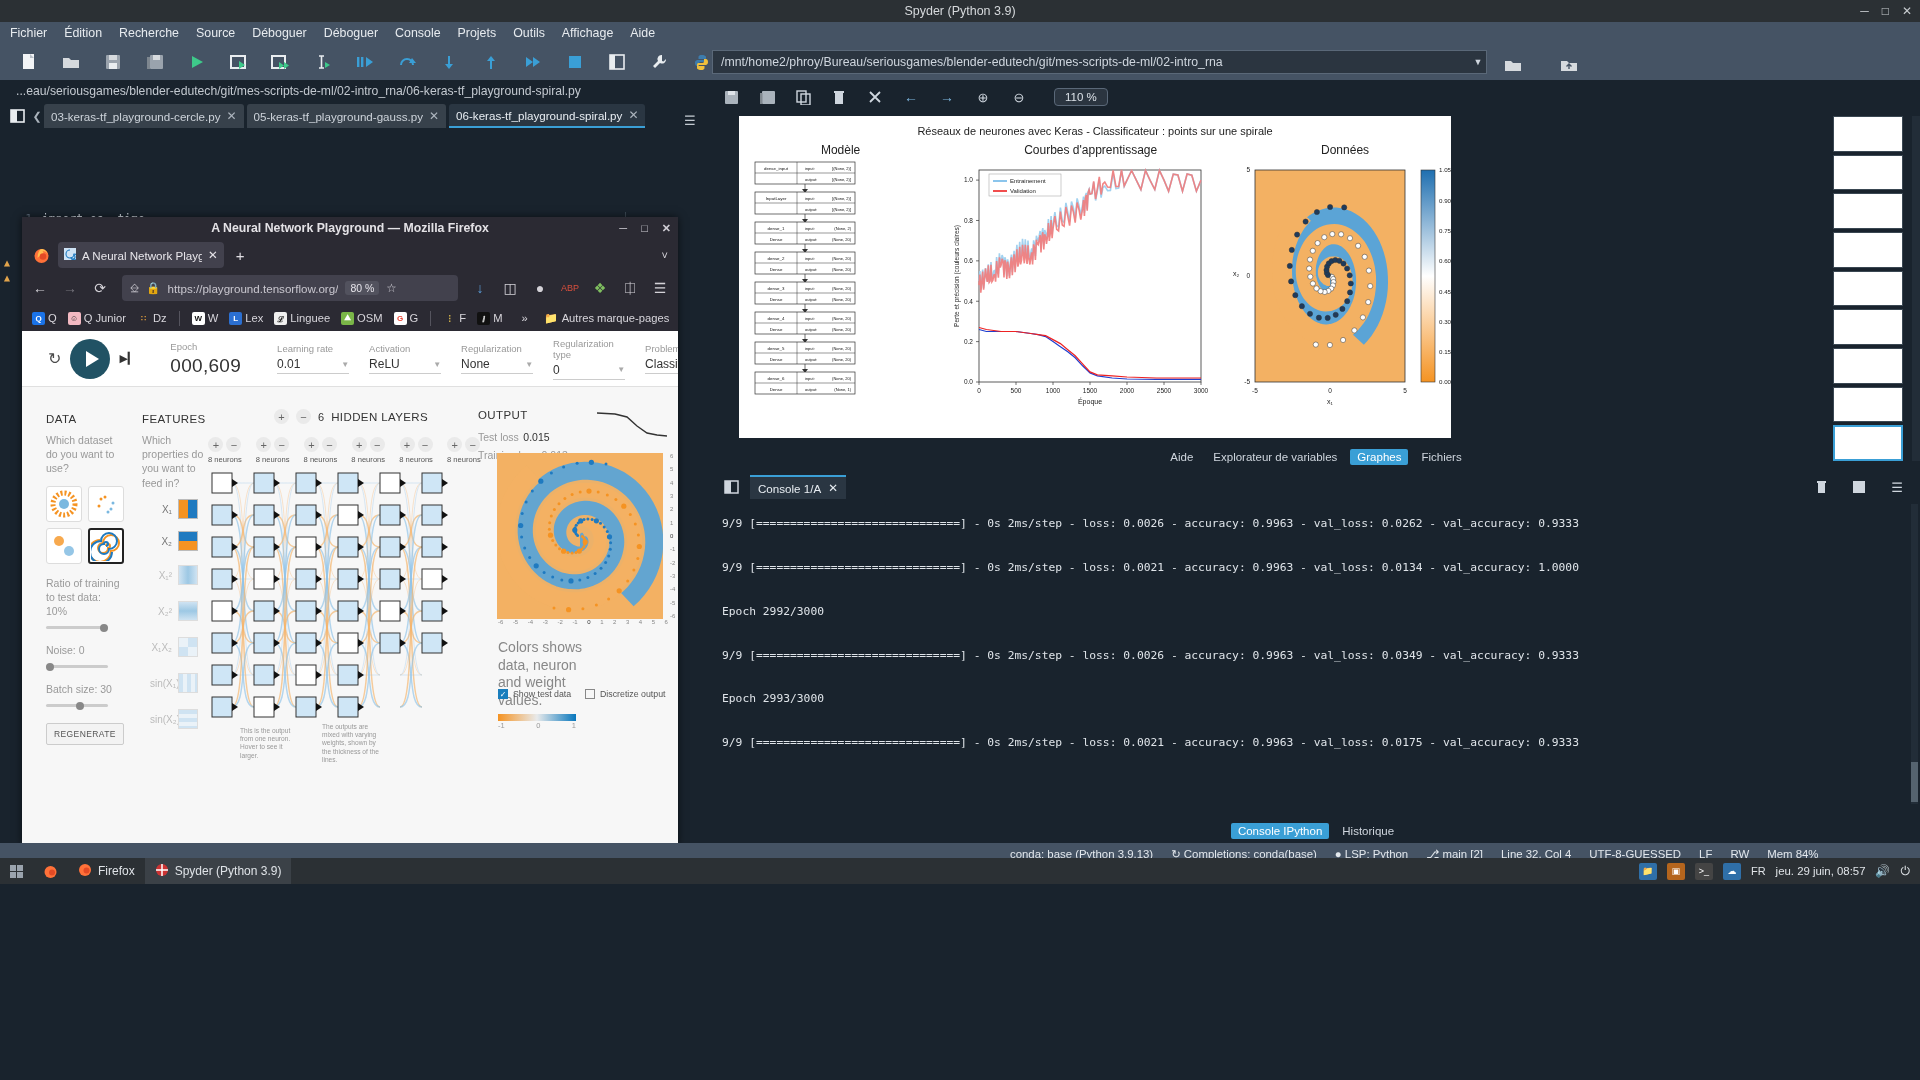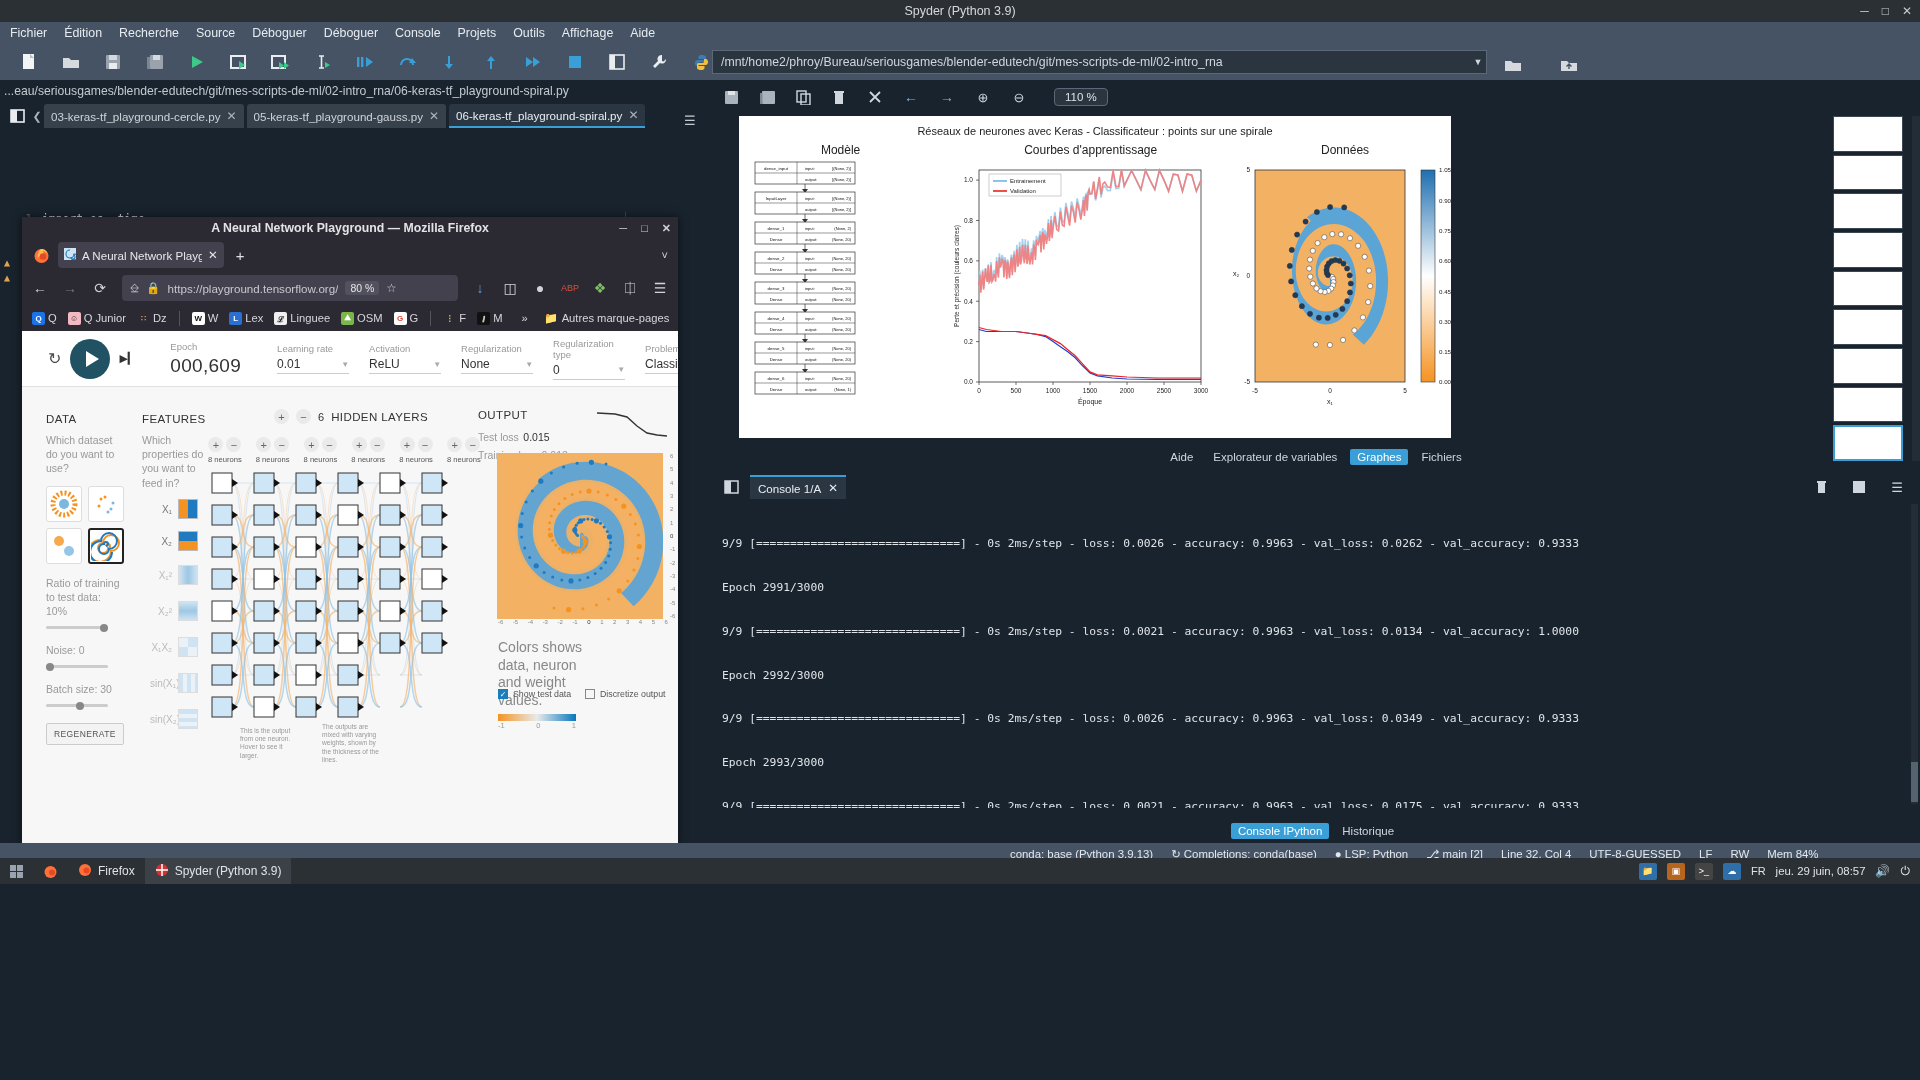--- a/index.html
+++ b/index.html
@@ -30,21 +30,21 @@
     background:#2b3540; border:1px solid #5a6878; color:#cfd6de; font-size:12.3px;
     display:flex; align-items:center; padding-left:8px; }
   .pathcombo { position:absolute; left:1468px; top:50px; width:20px; height:24px;
     display:flex; align-items:center; justify-content:center; color:#cfd6de; font-size:9px;}
   .tb-right { position:absolute; left:1492px; top:48px; display:flex; gap:14px; }
 
   
   .editorpane { position:absolute; left:0; top:80px; width:710px; height:770px;
     background:#19232d; }
   .filepath { height:22px; color:#c3c9d0; font-size:12.2px; display:flex;
-    align-items:center; padding-left:4px; background:#19232d; }
+    align-items:center; padding-left:16px; background:#19232d; }
   .tabsrow { height:26px; display:flex; align-items:flex-end; padding-left:4px;
     background:#19232d; gap:0px; }
   .tabicon { width:26px; height:24px; display:flex; align-items:center; justify-content:center; }
   .tabarrow { width:14px; height:24px; display:flex; align-items:center; justify-content:center;
      color:#aab3bc; font-size:11px; }
   .etab { height:24px; background:#37414b; color:#cdd3da; font-size:11.6px;
     display:flex; align-items:center; padding:0 7px; gap:6px; margin-right:3px;
     border-top-left-radius:3px; border-top-right-radius:3px; white-space:nowrap; }
   .etab.active { background:#2a3642; color:#e8edf2; border-bottom:2px solid #3a9fd6; }
   .etab .x { color:#aeb6bf; font-size:12px; }
@@ -152,21 +152,21 @@
   .ptab { padding:2px 7px; }
   .ptab.active { background:#3a9fd6; color:#fff; border-radius:2px;}
 
   
   .console { position:absolute; left:712px; top:472px; width:1208px; height:368px; background:#19232d;}
   .ctabsrow { height:30px; display:flex; align-items:center; padding-left:8px; gap:8px;}
   .cico { width:22px;height:22px;display:flex;align-items:center;justify-content:center;}
   .ctab { background:#2a3642; color:#e8edf2; font-size:11.6px; padding:4px 8px;
     display:flex; align-items:center; gap:7px; border-top:2px solid #3a9fd6;}
   .cright { margin-left:auto; display:flex; gap:16px; padding-right:12px; }
-  .cout { position:absolute; left:10px; top:36px; width:1180px; height:300px;
+  .cout { position:absolute; left:10px; top:16px; width:1180px; height:300px;
     font-family:"DejaVu Sans Mono", monospace; font-size:11.3px; color:#dfe4e9; line-height:14.6px;
     white-space:pre; overflow:hidden;}
   .cscroll { position:absolute; right:2px; top:32px; width:7px; height:300px; background:#222d38;}
   .cscrollthumb { position:absolute; right:2px; top:290px; width:7px; height:40px; background:#55636f;}
   .consoletabs { position:absolute; left:712px; top:820px; width:1208px; height:22px;
     display:flex; align-items:center; justify-content:center; gap:6px; font-size:11.5px; color:#cfd6de;}
 
   
   .statusbar { position:absolute; left:0; top:843px; width:1920px; height:22px;
     background:#455364; color:#e3e8ed; font-size:11.4px; display:flex; align-items:center; gap:18px;
@@ -1306,21 +1306,20 @@
         <span class="cico">
             <svg width="12" height="12">
               <rect width="12" height="12" fill="#cfd6de"></rect>
             </svg>
           </span>
         <span class="cico" style="color:#cfd6de;font-size:13px">☰</span>
       </div>
     </div>
     <div class="cout">
       <div>9/9 [==============================] - 0s 2ms/step - loss: 0.0026 - accuracy: 0.9963 - val_loss: 0.0262 - val_accuracy: 0.9333</div>
-      <div>Epoch 2991/3000</div>
       <div>9/9 [==============================] - 0s 2ms/step - loss: 0.0021 - accuracy: 0.9963 - val_loss: 0.0134 - val_accuracy: 1.0000</div>
       <div>Epoch 2992/3000</div>
       <div>9/9 [==============================] - 0s 2ms/step - loss: 0.0026 - accuracy: 0.9963 - val_loss: 0.0349 - val_accuracy: 0.9333</div>
       <div>Epoch 2993/3000</div>
       <div>9/9 [==============================] - 0s 2ms/step - loss: 0.0021 - accuracy: 0.9963 - val_loss: 0.0175 - val_accuracy: 0.9333</div>
       
       
       
       
       

